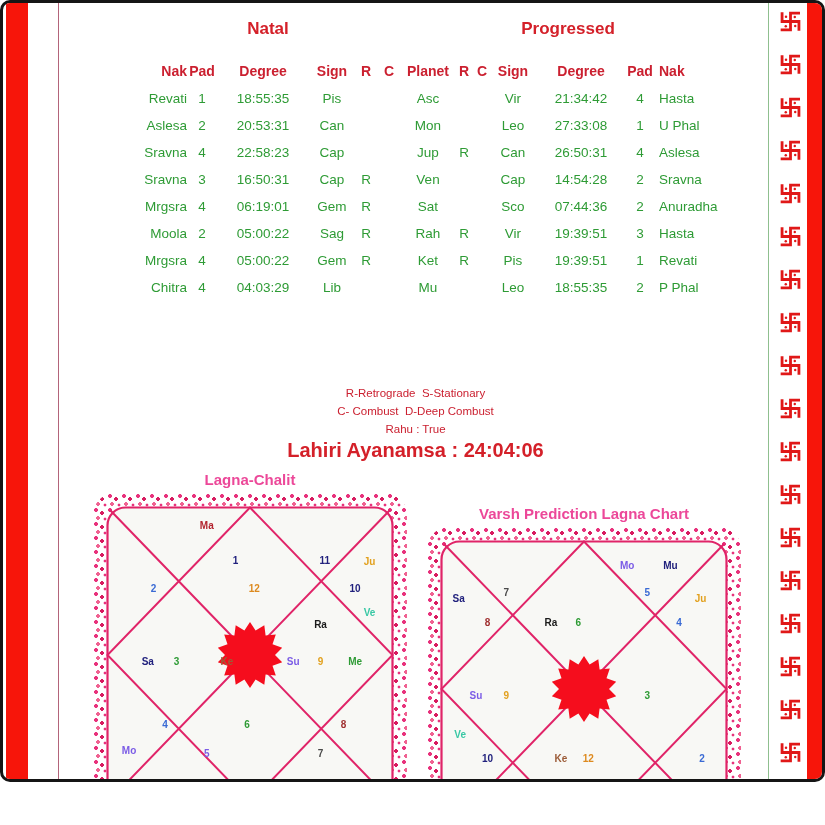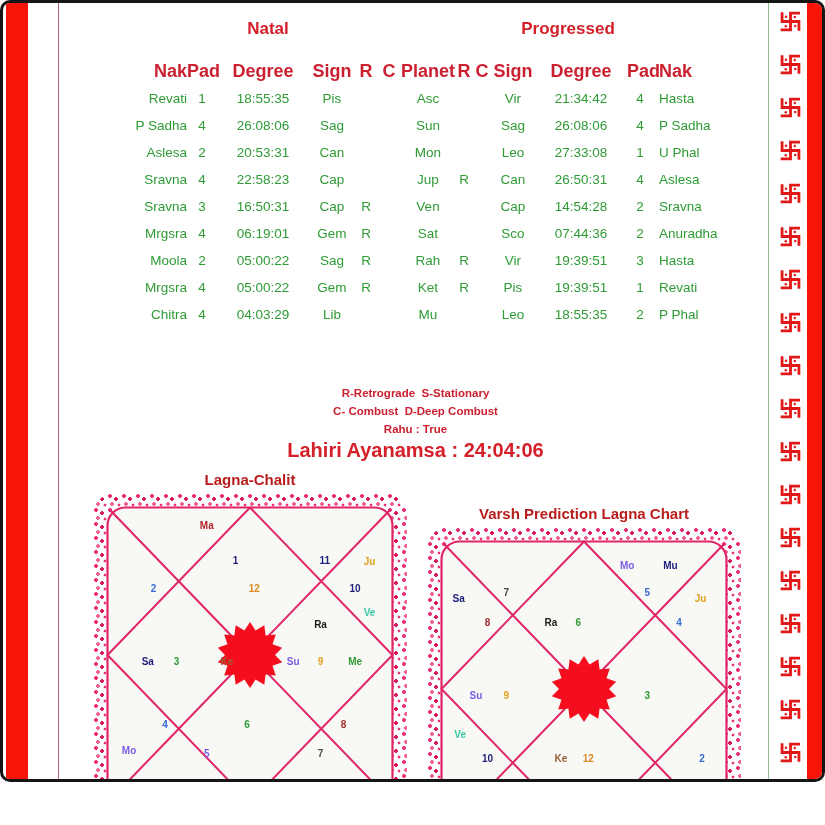--- a/index.html
+++ b/index.html
@@ -15,35 +15,35 @@
   .swastika-col{position:absolute;left:772px;top:0;width:32px;height:100%;}
   .swastika-col svg{position:absolute;left:2px;}
 
   .content{position:absolute;left:60px;top:0;width:705px;height:825px;}
 
   .sec-title{position:absolute;top:16px;font-size:17px;font-weight:bold;color:#d42029;transform:translateX(-50%);}
   .sec-title.natal{left:205px;}
   .sec-title.progressed{left:505px;}
 
   table.tbl{position:absolute;left:46px;top:54px;border-collapse:collapse;table-layout:fixed;width:650px;}
-  table.tbl th{height:28px;font-size:18px;font-weight:bold;color:#cb2030;padding:0;}
+  table.tbl th{height:28px;font-size:14px;font-weight:bold;color:#cb2030;padding:0;}
   table.tbl td{height:27px;font-size:13.5px;color:#2e9b35;padding:0;white-space:nowrap;}
   .c0{text-align:right;}
   .c1,.c2,.c3,.c4,.c5,.c6,.c7,.c8,.c9,.c10,.c11{text-align:center;}
   .c12{text-align:left;padding-left:6px !important;}
 
   .legend{position:absolute;top:381px;left:0;width:100%;text-align:center;}
-  .legend div{font-size:11.5px;font-weight:bold;color:#cb2030;line-height:18px;white-space:pre;}
+  .legend div{font-size:11.5px;font-weight:normal;color:#cb2030;line-height:18px;white-space:pre;}
   .ayanamsa{position:absolute;top:436px;left:0;width:100%;text-align:center;
     font-size:20px;font-weight:bold;color:#d42029;}
 
   .chart-wrap{position:absolute;top:468px;width:314px;}
   .chart-wrap.left{left:30px;}
   .chart-wrap.right{left:364px;margin-top:34px;}
-  .chart-title{height:22px;text-align:center;font-size:15px;font-weight:bold;color:#b91c1c;}
+  .chart-title{height:22px;text-align:center;font-size:15px;font-weight:bold;color:#ec4899;}
   .chart-frame{
     position:relative;width:314px;height:324px;box-sizing:border-box;padding:13px;
     border-radius:22px;background-color:#ffffff;
     background-image:
       radial-gradient(circle at 3px 3px,  #e8327c 1.7px, transparent 2.2px),
       radial-gradient(circle at 9px 6px,  #d81b60 1.6px, transparent 2.1px),
       radial-gradient(circle at 5px 11px, #f06292 1.6px, transparent 2.1px),
       radial-gradient(circle at 12px 12px,#e8327c 1.2px, transparent 1.7px);
     background-size:14px 14px;
   }
@@ -376,35 +376,20 @@
             <td class="c3">Pis</td>
             <td class="c4"></td>
             <td class="c5"></td>
             <td class="c6">Asc</td>
             <td class="c7"></td>
             <td class="c8"></td>
             <td class="c9">Vir</td>
             <td class="c10">21:34:42</td>
             <td class="c11">4</td>
             <td class="c12">Hasta</td>
-          </tr>
-          <tr>
-            <td class="c0">P Sadha</td>
-            <td class="c1">4</td>
-            <td class="c2">26:08:06</td>
-            <td class="c3">Sag</td>
-            <td class="c4"></td>
-            <td class="c5"></td>
-            <td class="c6">Sun</td>
-            <td class="c7"></td>
-            <td class="c8"></td>
-            <td class="c9">Sag</td>
-            <td class="c10">26:08:06</td>
-            <td class="c11">4</td>
-            <td class="c12">P Sadha</td>
           </tr>
           <tr>
             <td class="c0">Aslesa</td>
             <td class="c1">2</td>
             <td class="c2">20:53:31</td>
             <td class="c3">Can</td>
             <td class="c4"></td>
             <td class="c5"></td>
             <td class="c6">Mon</td>
             <td class="c7"></td>

